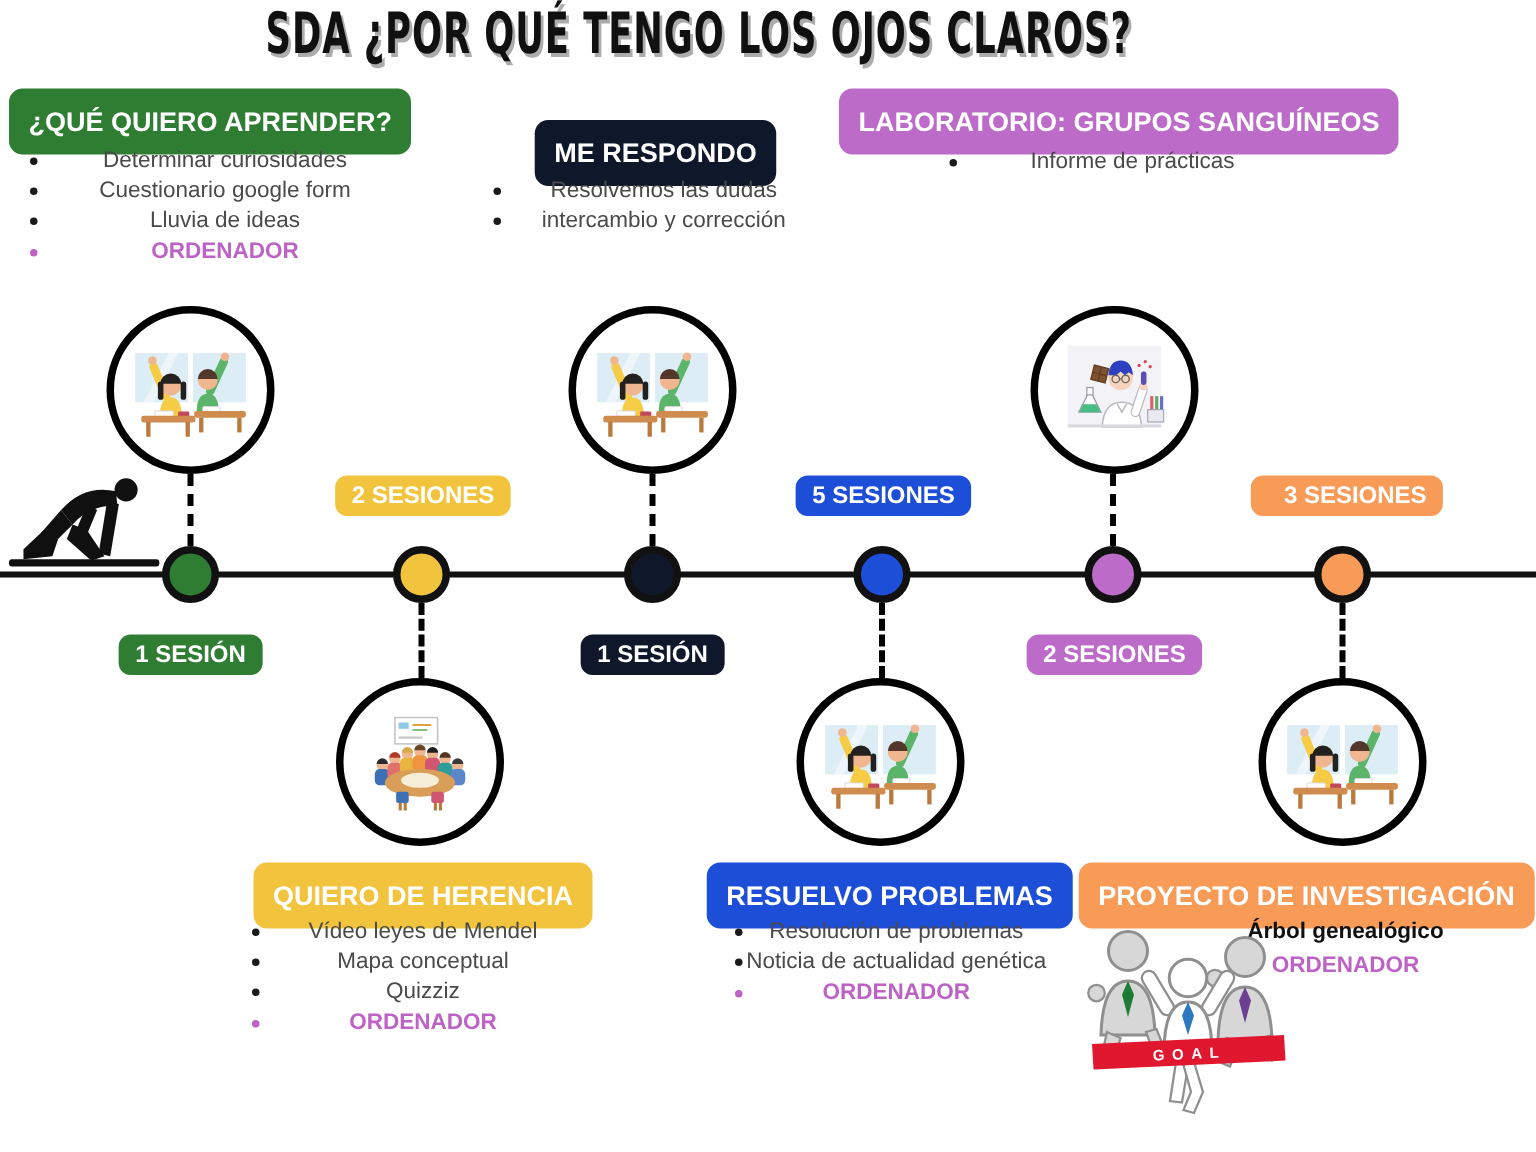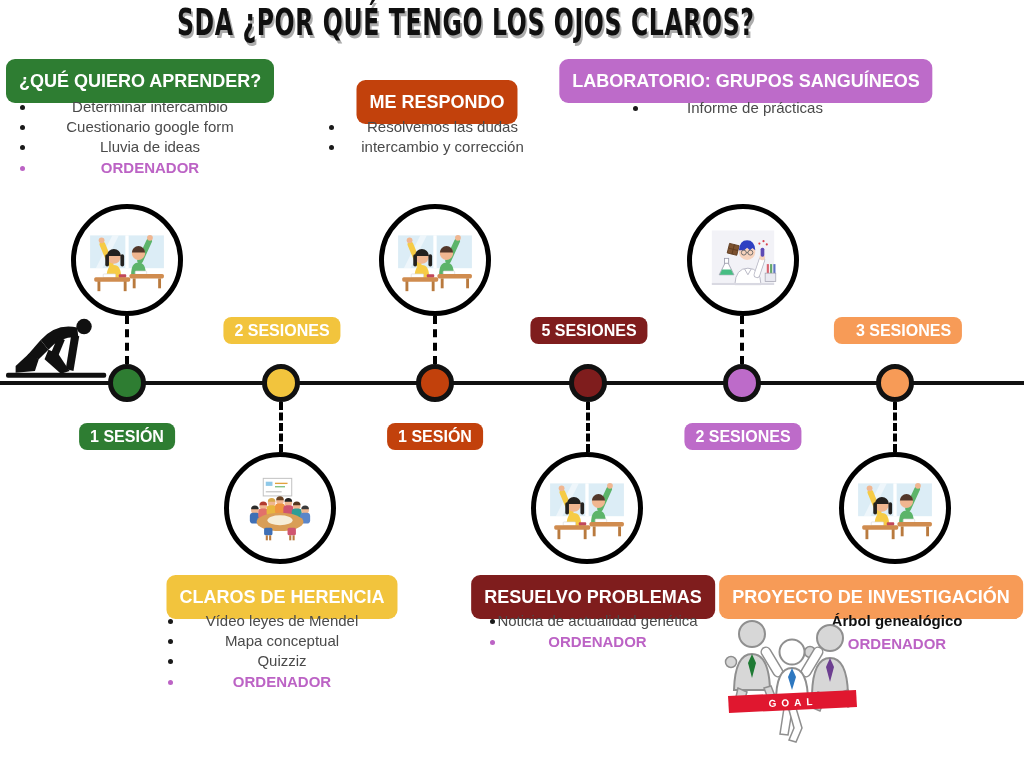--- a/index.html
+++ b/index.html
@@ -19,22 +19,22 @@
   
   .badge {
     position:absolute; color:#fff; font-weight:bold; font-size:18px;
     padding:12px 13px; border-radius:9px; white-space:nowrap; line-height:20px;
   }
   .badge.centered { transform:translateX(-50%); }
   .sess {
     position:absolute; transform:translateX(-50%); color:#fff; font-weight:bold;
     font-size:16px; padding:3px 11px; border-radius:8px; white-space:nowrap; line-height:21px;
   }
-  .bg-green{background:#2e7d32} .bg-yellow{background:#f2c43d} .bg-pink{background:#c2410c}
-  .bg-blue{background:#7f1d1d} .bg-purple{background:#bd6bc9} .bg-orange{background:#f79b57}
+  .bg-green{background:#2e7d32} .bg-yellow{background:#f2c43d} .bg-pink{background:#0f172a}
+  .bg-blue{background:#1d4ed8} .bg-purple{background:#bd6bc9} .bg-orange{background:#f79b57}
   .bd-green{border-color:#2e7d32} .bd-yellow{border-color:#f2c43d} .bd-pink{border-color:#ec8398}
   .bd-blue{border-color:#4a90c4} .bd-purple{border-color:#bd6bc9} .bd-orange{border-color:#f79b57}
   
   .bullets { position:absolute; list-style:none; }
   .bullets li {
     position:relative; text-align:center; font-size:15px; color:#4a4a4a; line-height:20px;
   }
   .bullets li::before {
     content:""; position:absolute; left:var(--dot-x,18px); top:8px;
     width:5px; height:5px; border-radius:50%; background:#1a1a1a;
@@ -62,21 +62,21 @@
 <body>
 
 <div class="canvas">
 
   <div class="title-wrap">
     <span class="title">SDA ¿POR QUÉ TENGO LOS OJOS CLAROS?</span>
   </div>
 
   <div class="badge bg-green" style="left:6px; top:59px;">¿QUÉ QUIERO APRENDER?</div>
   <ul class="bullets" style="left:0; top:97px; width:300px; --dot-x:20px;">
-    <li><span>Determinar intercambio</span></li>
+    <li><span>Determinar curiosidades</span></li>
     <li><span>Cuestionario google form</span></li>
     <li><span>Lluvia de ideas</span></li>
     <li class="hl"><span>ORDENADOR</span></li>
   </ul>
 
   <div class="badge bg-pink centered" style="left:437px; top:80px;">ME RESPONDO</div>
   <ul class="bullets" style="left:315px; top:117px; width:255px; --dot-x:14px;">
     <li><span>Resolvemos las dudas</span></li>
     <li><span>intercambio y corrección</span></li>
   </ul>
@@ -305,30 +305,31 @@
       <path d="M55,58 q0,-15 9,-15 q9,0 9,15 z" fill="#5cb46a"></path>
       <circle cx="64" cy="32" r="8" fill="#f0b690"></circle>
       <path d="M56,31 a8,8 0 0 1 16,0 z" fill="#52372a"></path>
       <rect x="60" y="53.5" width="14" height="4" rx="1" fill="#ffffff" stroke="#d8d8d8" stroke-width="0.8"></rect>
       <rect x="53" y="57" width="42" height="5.5" rx="2" fill="#d08c4f"></rect>
       <rect x="57" y="62.5" width="3.5" height="12" fill="#b97a3e"></rect>
       <rect x="88" y="62.5" width="3.5" height="12" fill="#b97a3e"></rect>
     </svg>
   </div>
 
-  <div class="badge bg-yellow centered" style="left:282px; top:575px;">CLAROS DE HERENCIA</div>
+  <div class="badge bg-yellow centered" style="left:282px; top:575px;">QUIERO DE HERENCIA</div>
   <ul class="bullets" style="left:132px; top:611px; width:300px; --dot-x:36px;">
     <li><span>Vídeo leyes de Mendel</span></li>
     <li><span>Mapa conceptual</span></li>
     <li><span>Quizziz</span></li>
     <li class="hl"><span>ORDENADOR</span></li>
   </ul>
 
   <div class="badge bg-blue centered" style="left:593px; top:575px;">RESUELVO PROBLEMAS</div>
   <ul class="bullets" style="left:455px; top:611px; width:285px; --dot-x:35px;">
+    <li><span>Resolución de problemas</span></li>
     <li><span>Noticia de actualidad genética</span></li>
     <li class="hl"><span>ORDENADOR</span></li>
   </ul>
 
   <div class="badge bg-orange centered" style="left:871px; top:575px;">PROYECTO DE INVESTIGACIÓN</div>
   <div class="plain-label emph" style="left:897px; top:612px;">Árbol genealógico</div>
   <div class="plain-label hl" style="left:897px; top:635px;">ORDENADOR</div>
 
   <svg class="deco" style="left:722px; top:610px;" width="140" height="148" viewBox="0 0 140 148">
     <circle cx="30" cy="24" r="13" fill="#d7d7d7" stroke="#8f8f8f" stroke-width="2"></circle>

